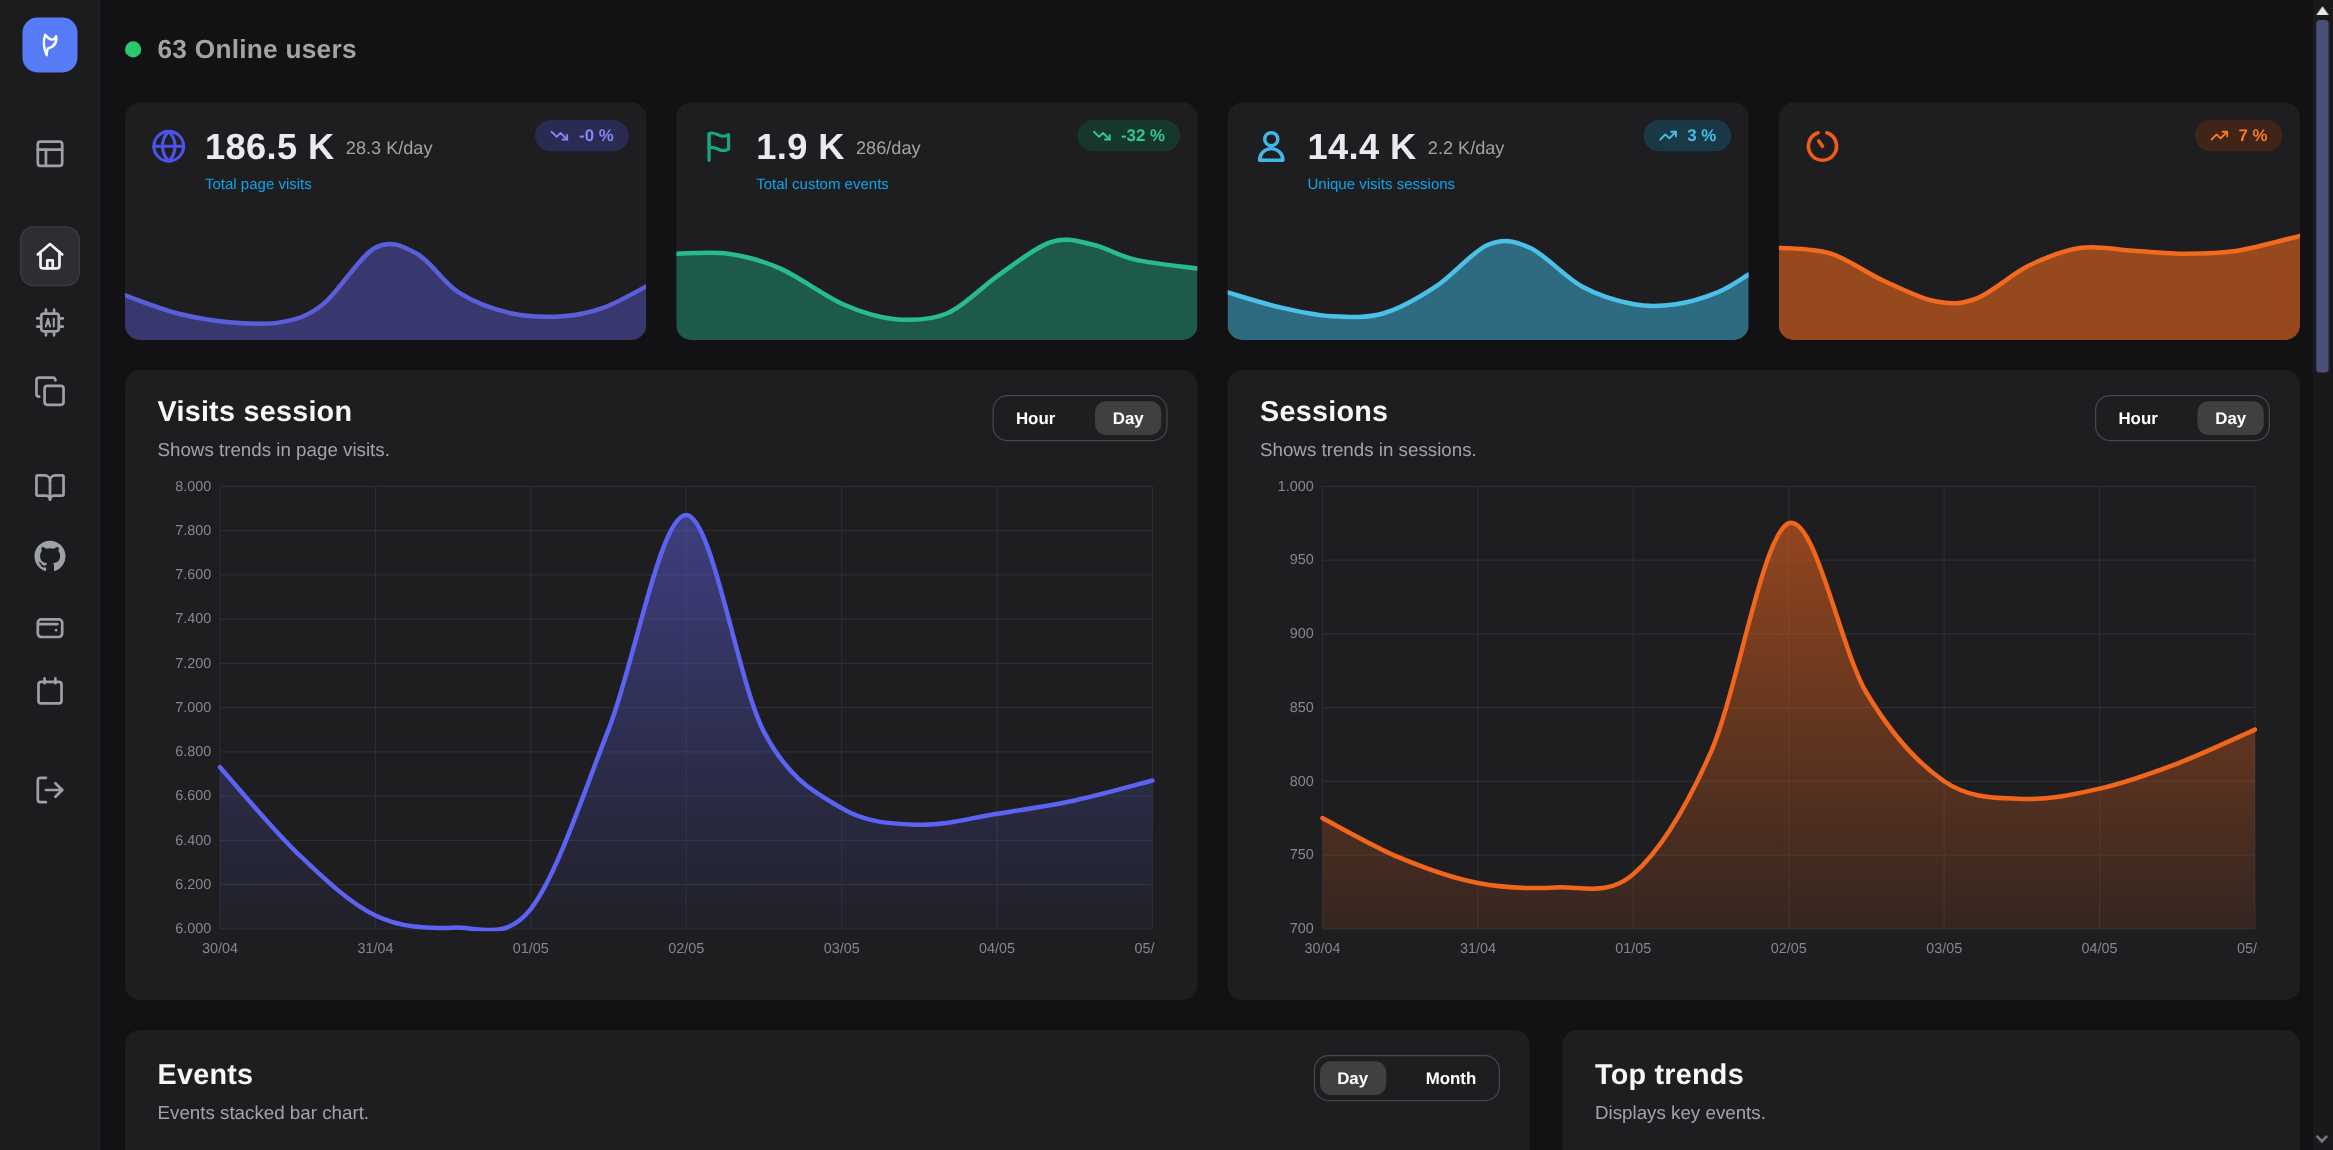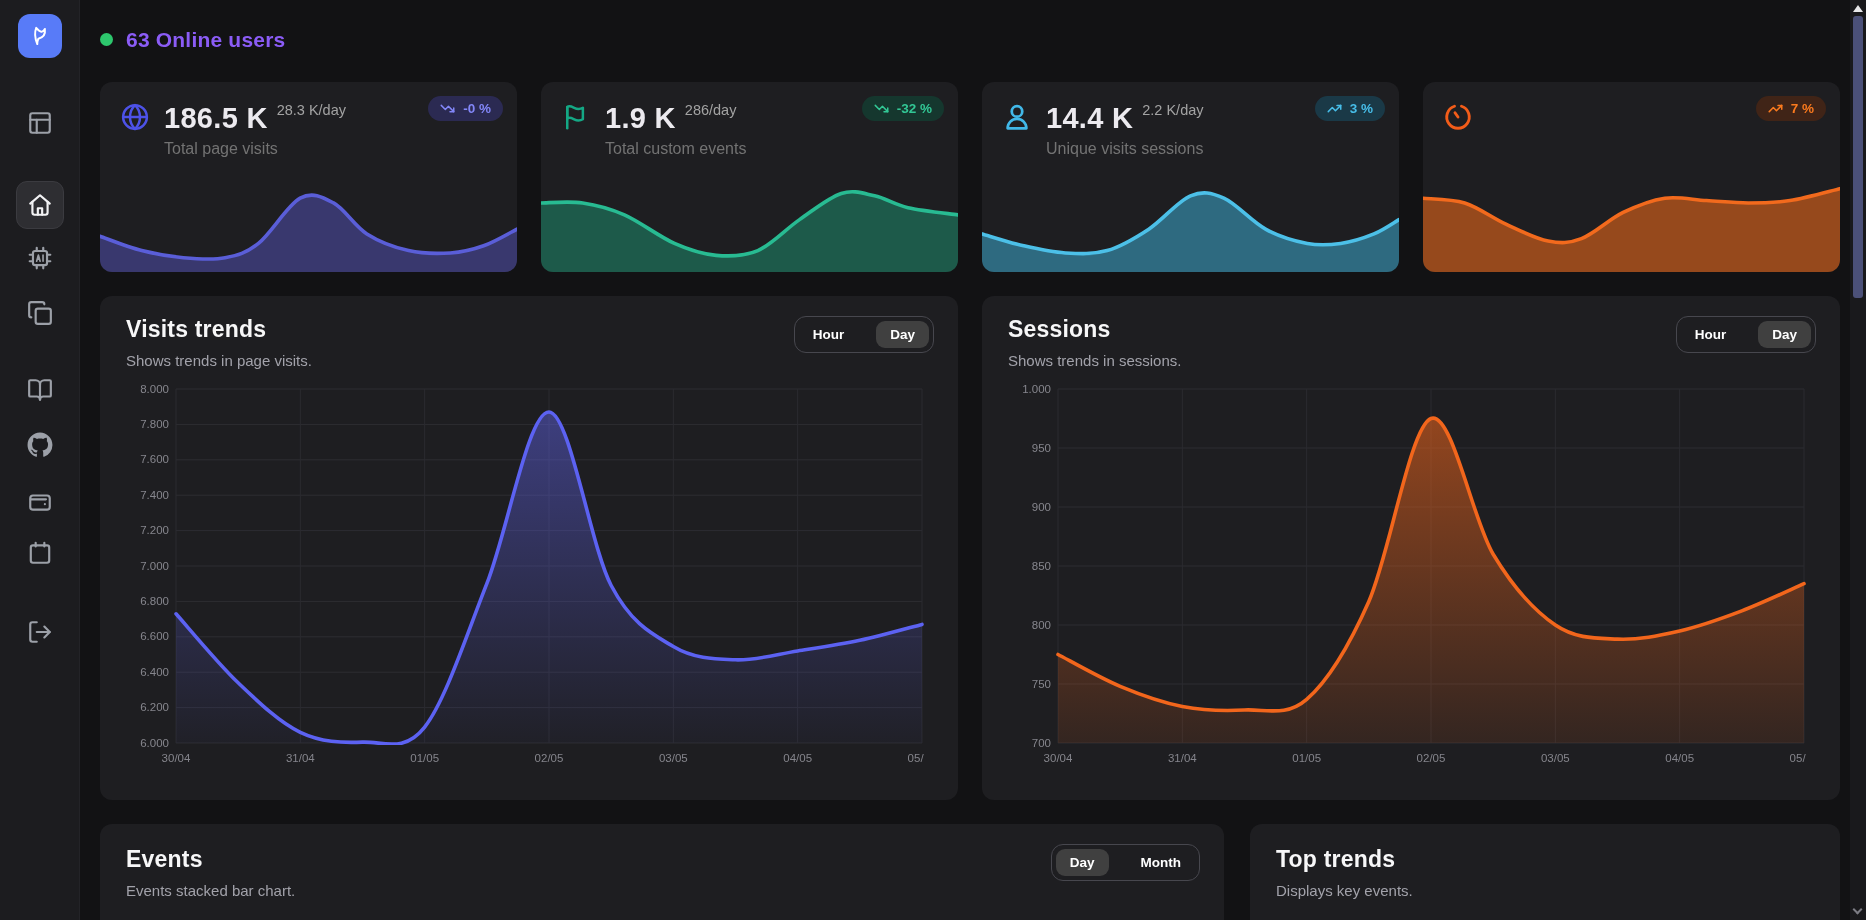--- a/index.html
+++ b/index.html
@@ -29,31 +29,31 @@
   .nav-active {
     width:48px; height:48px; border-radius:11px; background:#2e2e32;
     border:1px solid #3b3b40; display:flex; align-items:center; justify-content:center;
     cursor:pointer; flex:none;
   }
   .nav-active svg { width:26px; height:26px; color:#f2f2f4; }
   
   .main { flex:1; padding:0 26px 0 20px; position:relative; }
   .hdr { display:flex; align-items:center; gap:13px; margin-top:27px; height:25px; }
   .dot { width:13px; height:13px; border-radius:50%; background:#2dc76d; flex:none; }
-  .hdr-title { font-size:21px; font-weight:800; color:#8b5cf6; letter-spacing:.2px; }
+  .hdr-title { font-size:21px; font-weight:800; color:#a3a3a3; letter-spacing:.2px; }
 
   .cards-row { display:grid; grid-template-columns:repeat(4,1fr); gap:24px; margin-top:30px; height:190px; }
   .stat-card { position:relative; background:#1e1e21; border-radius:12px; overflow:hidden; }
   .stat-top { display:flex; padding:20px 0 0 20px; }
   .stat-icon { width:32px; height:32px; margin-right:12px; flex:none; }
   .stat-icon svg { width:30px; height:30px; }
-  .value-row { display:flex; align-items:flex-start; }
+  .value-row { display:flex; align-items:center; }
   .stat-value { font-size:29px; font-weight:700; color:#eceaef; letter-spacing:.3px; }
   .stat-rate { font-size:14.5px; color:#a3a3a3; margin-left:9px; font-weight:400; }
-  .stat-label { font-size:16px; color:#737373; margin-top:5px; }
+  .stat-label { font-size:12px; color:#0ea5e9; margin-top:5px; }
   .badge {
     position:absolute; top:14px; right:14px; z-index:3;
     display:flex; align-items:center; gap:8px;
     padding:5px 12px; border-radius:15px; font-size:13.5px; font-weight:600;
   }
   .badge svg { width:15px; height:15px; }
   .spark { position:absolute; left:0; right:0; bottom:0; height:100px; z-index:1; }
   .spark svg { width:100%; height:100%; display:block; }
 
   .charts-row { display:grid; grid-template-columns:1fr 1fr; gap:24px; margin-top:24px; height:504px; }
@@ -326,21 +326,21 @@
             <path d="M0,11C1.67,11.33 6.67,11.17 10.00,13.00C13.33,14.83 16.67,19.33 20.00,22.00C23.33,24.67 27.00,28.00 30.00,29.00C33.00,30.00 35.00,30.00 38.00,28.00C41.00,26.00 44.67,19.83 48.00,17.00C51.33,14.17 54.67,11.83 58.00,11.00C61.33,10.17 64.67,11.67 68.00,12.00C71.33,12.33 74.67,13.00 78.00,13.00C81.33,13.00 84.33,13.00 88.00,12.00C91.67,11.00 98.00,7.83 100.00,7.00L100,48L0,48Z" fill="#96491c" stroke="none"></path>
             <path d="M0,11C1.67,11.33 6.67,11.17 10.00,13.00C13.33,14.83 16.67,19.33 20.00,22.00C23.33,24.67 27.00,28.00 30.00,29.00C33.00,30.00 35.00,30.00 38.00,28.00C41.00,26.00 44.67,19.83 48.00,17.00C51.33,14.17 54.67,11.83 58.00,11.00C61.33,10.17 64.67,11.67 68.00,12.00C71.33,12.33 74.67,13.00 78.00,13.00C81.33,13.00 84.33,13.00 88.00,12.00C91.67,11.00 98.00,7.83 100.00,7.00" fill="none" stroke="#f26a1d" stroke-width="3.6" vector-effect="non-scaling-stroke" stroke-linecap="round" stroke-linejoin="round"></path>
           </svg>
         </div>
     </div>
   </div>
 
   <div class="charts-row">
 
     <div class="chart-card">
-      <div class="c-title">Visits trends</div>
+      <div class="c-title">Visits session</div>
       <div class="c-sub">Shows trends in page visits.</div>
       <div class="toggle">
         <button class="tg-btn">Hour</button>
         <button class="tg-btn active">Day</button>
       </div>
       <div class="chart-box">
           <svg width="798" height="386" viewBox="0 0 798 386">
             <defs>
               <linearGradient id="grad0" x1="0" y1="0" x2="0" y2="1">
                 <stop offset="0%" stop-color="rgba(99,102,241,0.45)"></stop>

